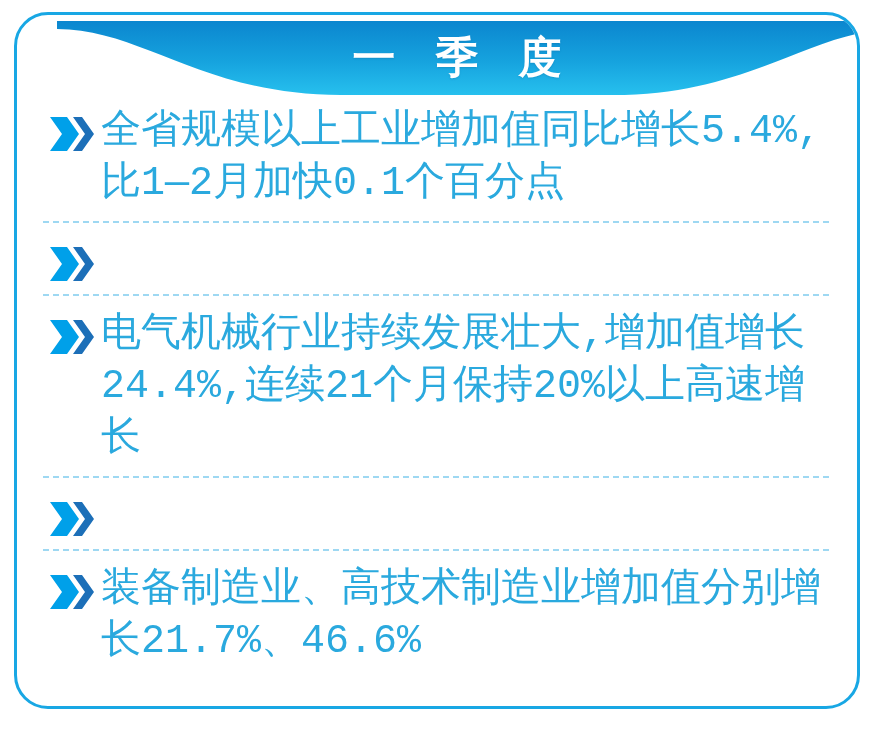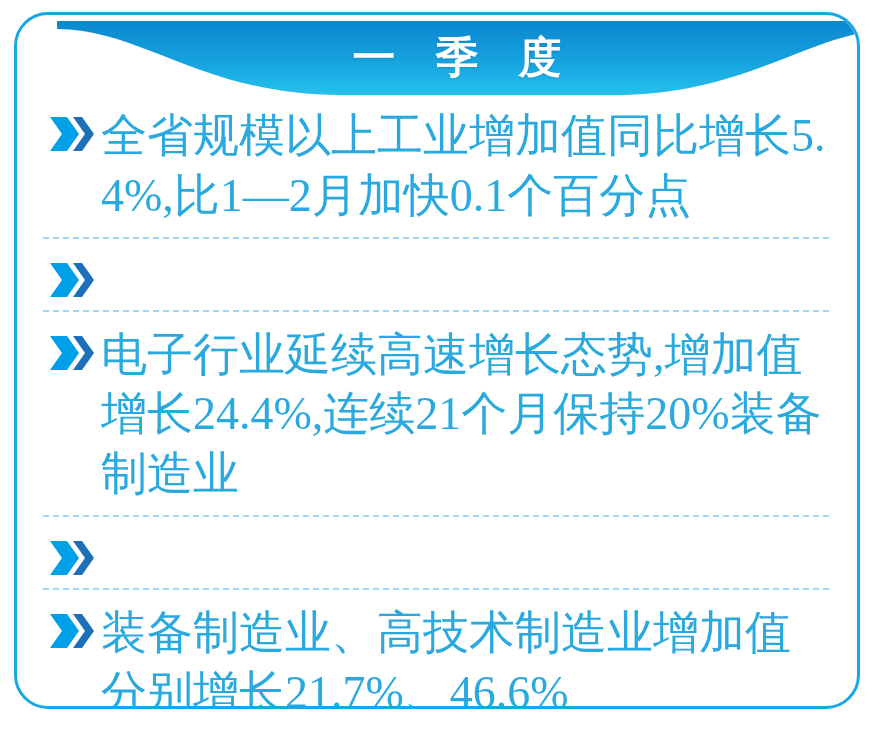--- a/index.html
+++ b/index.html
@@ -91,24 +91,24 @@
   }
   .item-arrow svg {
     display: block;
     width: 48px;
     height: 38px;
   }
 
   .item-text {
     flex: 1 1 auto;
     color: #2aa9de;
-    font-size: 46px;
+    font-size: 40px;
     line-height: 1.30;
     letter-spacing: 0px;
-    font-family: Liberation Serif, serif;
+    font-family: Liberation Mono, monospace;
     word-break: break-all;
     padding-right: 2px;
   }
 </style>
 </head>
 <body>
 
 <div id="infographic-card">
 
   <div id="header-banner">
@@ -146,21 +146,21 @@
       </span>
     </div>
 
     <div class="list-item">
       <span class="item-arrow">
         <svg viewBox="0 0 48 38">
           <path d="M2,2 L19,2 L31,19 L19,36 L2,36 L14,19 Z" fill="#00a0e9"></path>
           <path d="M25,2 L34,2 L46,19 L34,36 L25,36 L37,19 Z" fill="#1c6fb8"></path>
         </svg>
       </span>
-      <div class="item-text">电子行业延续高速增长态势,增加值增长24.4%,连续21个月保持20%装备制造业</div>
+      <div class="item-text">电气机械行业持续发展壮大,增加值增长24.4%,连续21个月保持20%以上高速增长</div>
     </div>
 
     <div class="list-item">
       <span class="item-arrow">
         <svg viewBox="0 0 48 38">
           <path d="M2,2 L19,2 L31,19 L19,36 L2,36 L14,19 Z" fill="#00a0e9"></path>
           <path d="M25,2 L34,2 L46,19 L34,36 L25,36 L37,19 Z" fill="#1c6fb8"></path>
         </svg>
       </span>
     </div>

